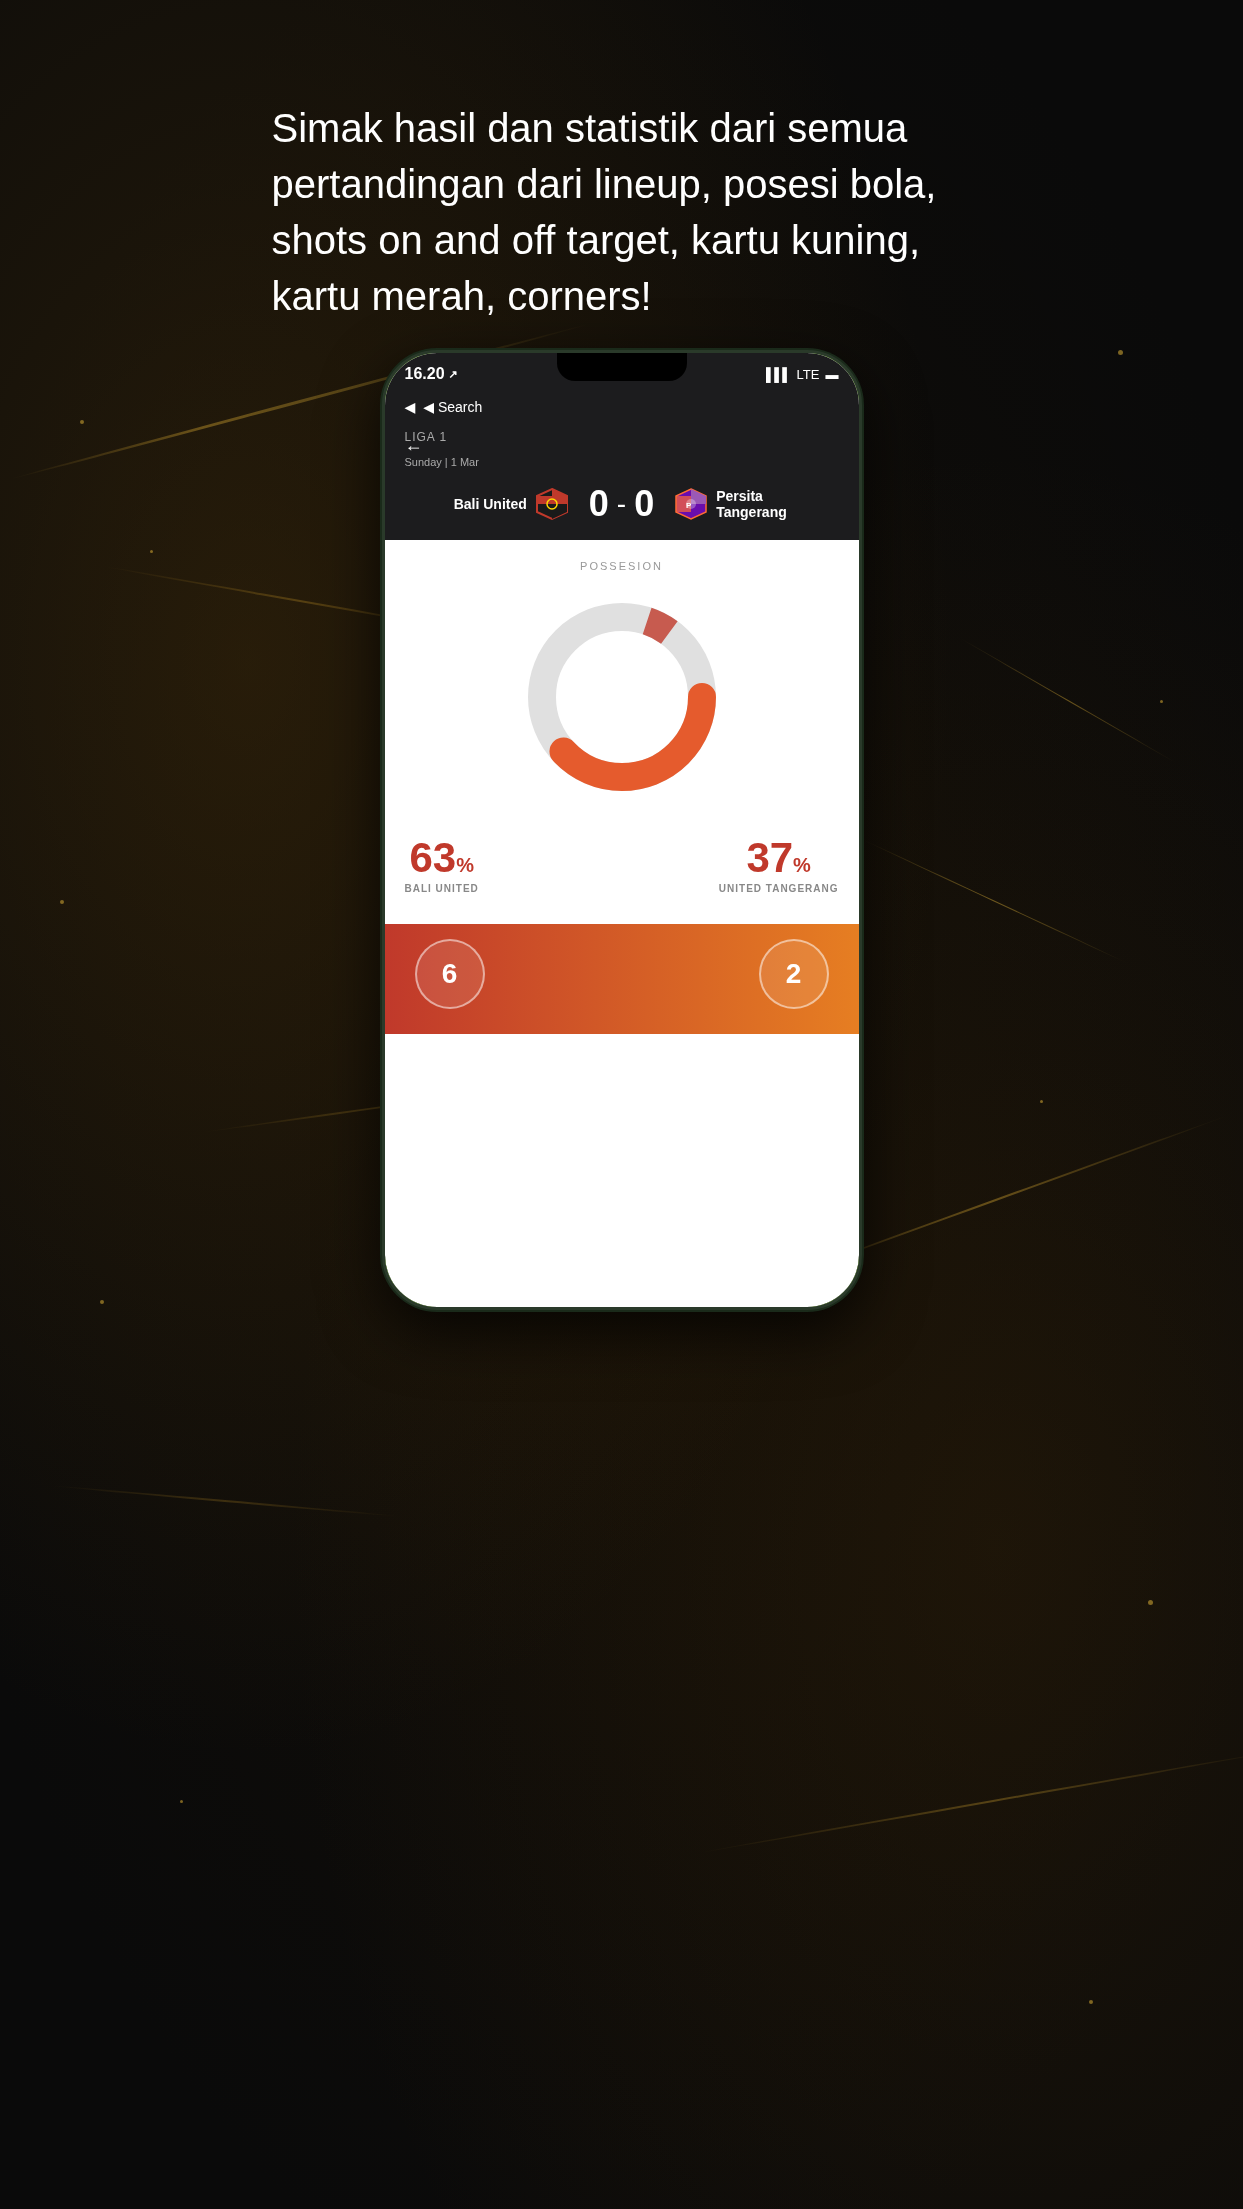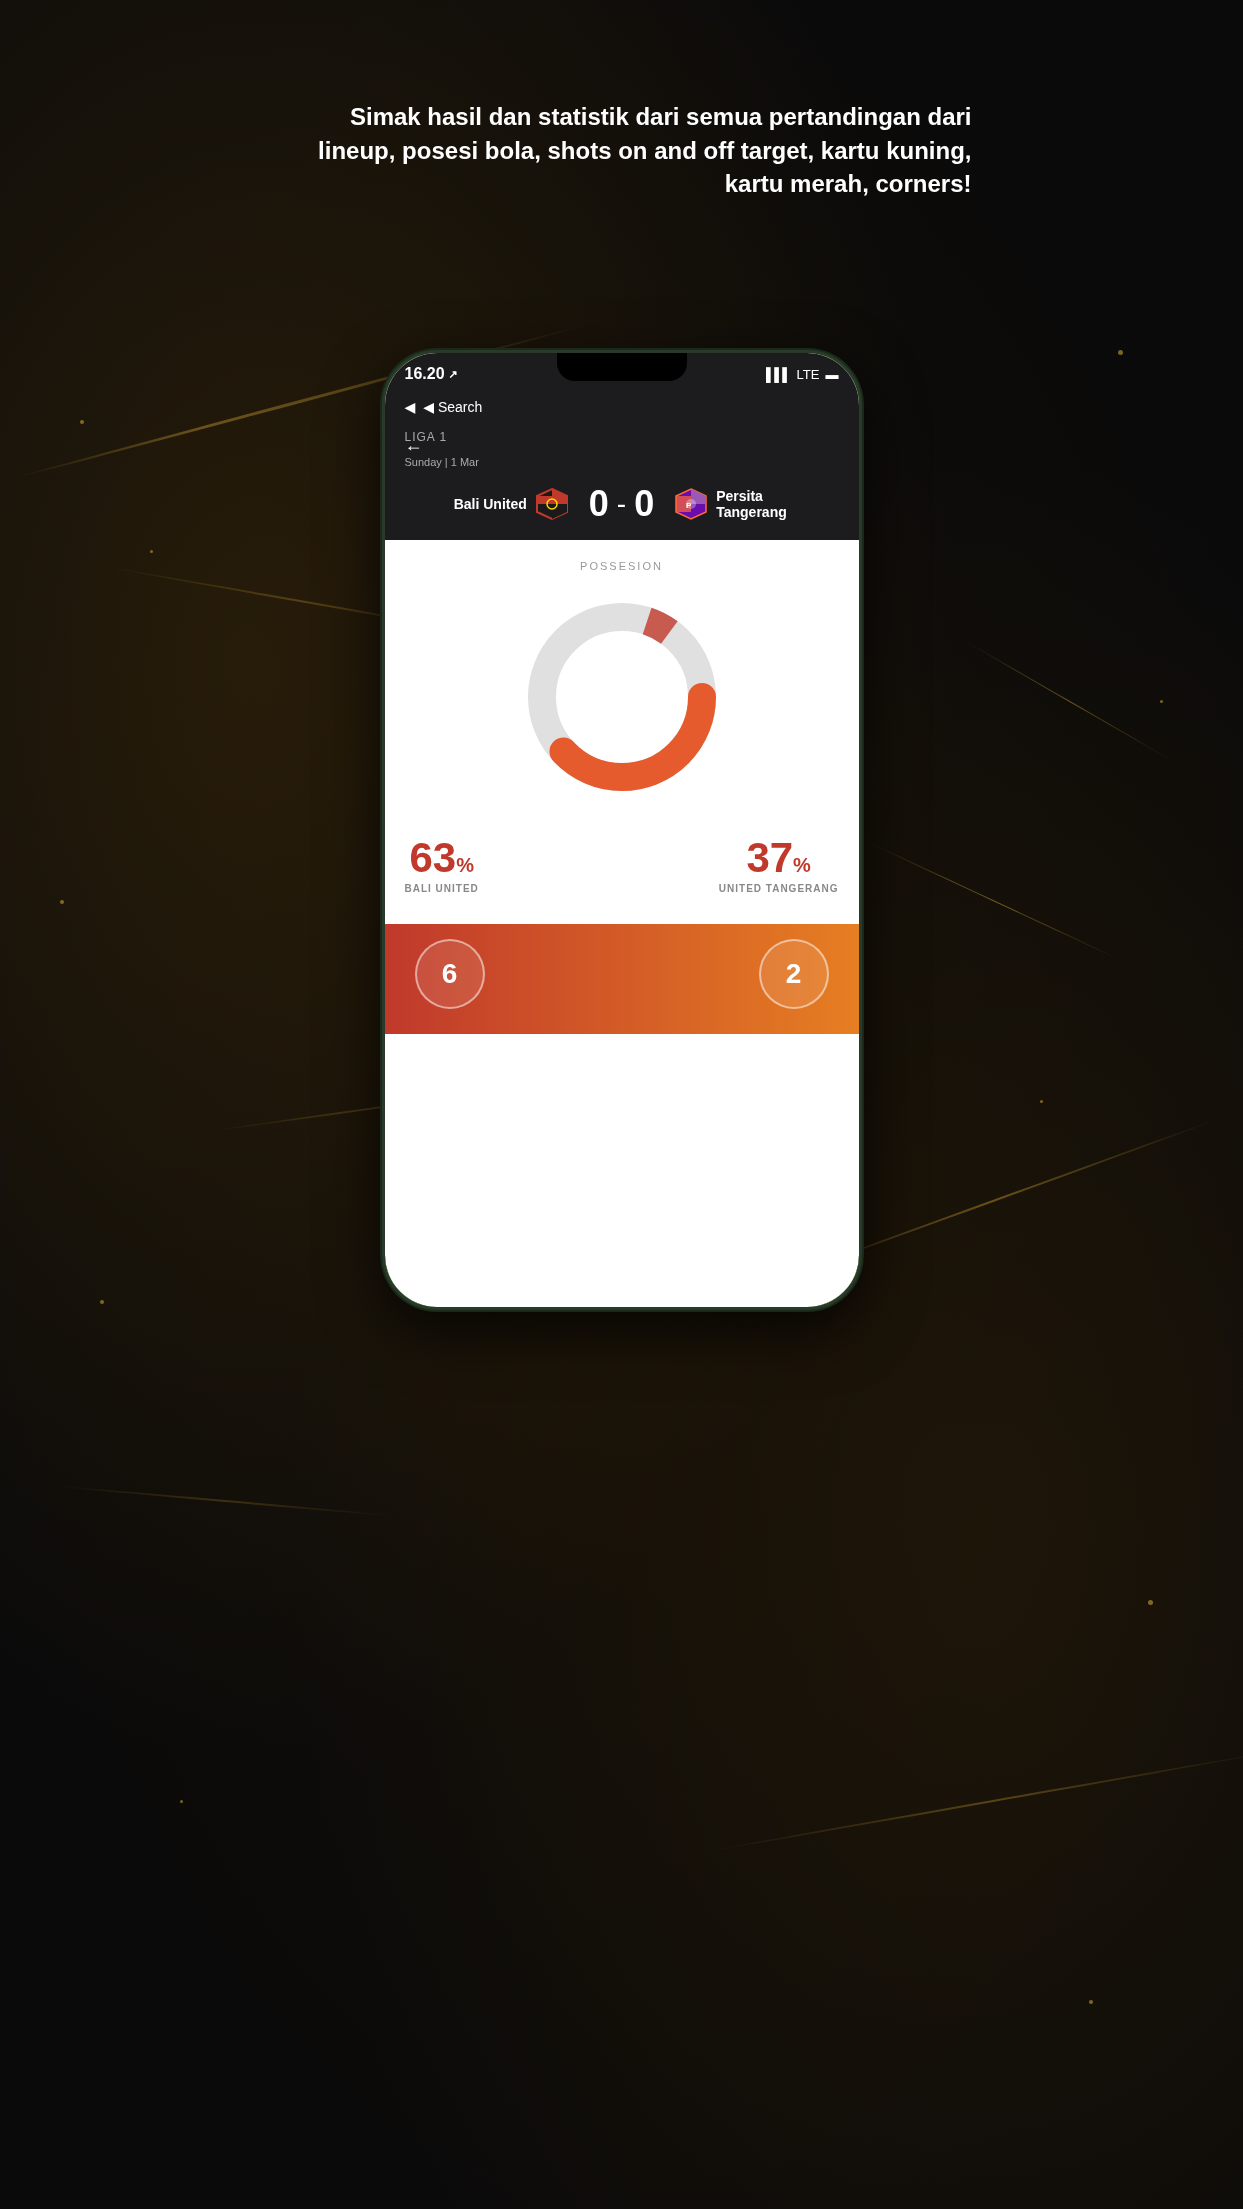--- a/index.html
+++ b/index.html
@@ -82,24 +82,24 @@
       border-radius: 50%;
       pointer-events: none;
     }
 
     .headline-text {
       position: absolute;
       top: 100px;
       left: 50%;
       transform: translateX(-50%);
       width: 700px;
-      text-align: right;
-      color: #ffffff;
-      font-size: 24px;
-      font-weight: 700;
+      text-align: left;
+      color: #ffffff;
+      font-size: 40px;
+      font-weight: 400;
       line-height: 1.4;
       z-index: 10;
     }
 
     
     .phone-frame {
       position: absolute;
       top: 350px;
       left: 50%;
       transform: translateX(-50%);

